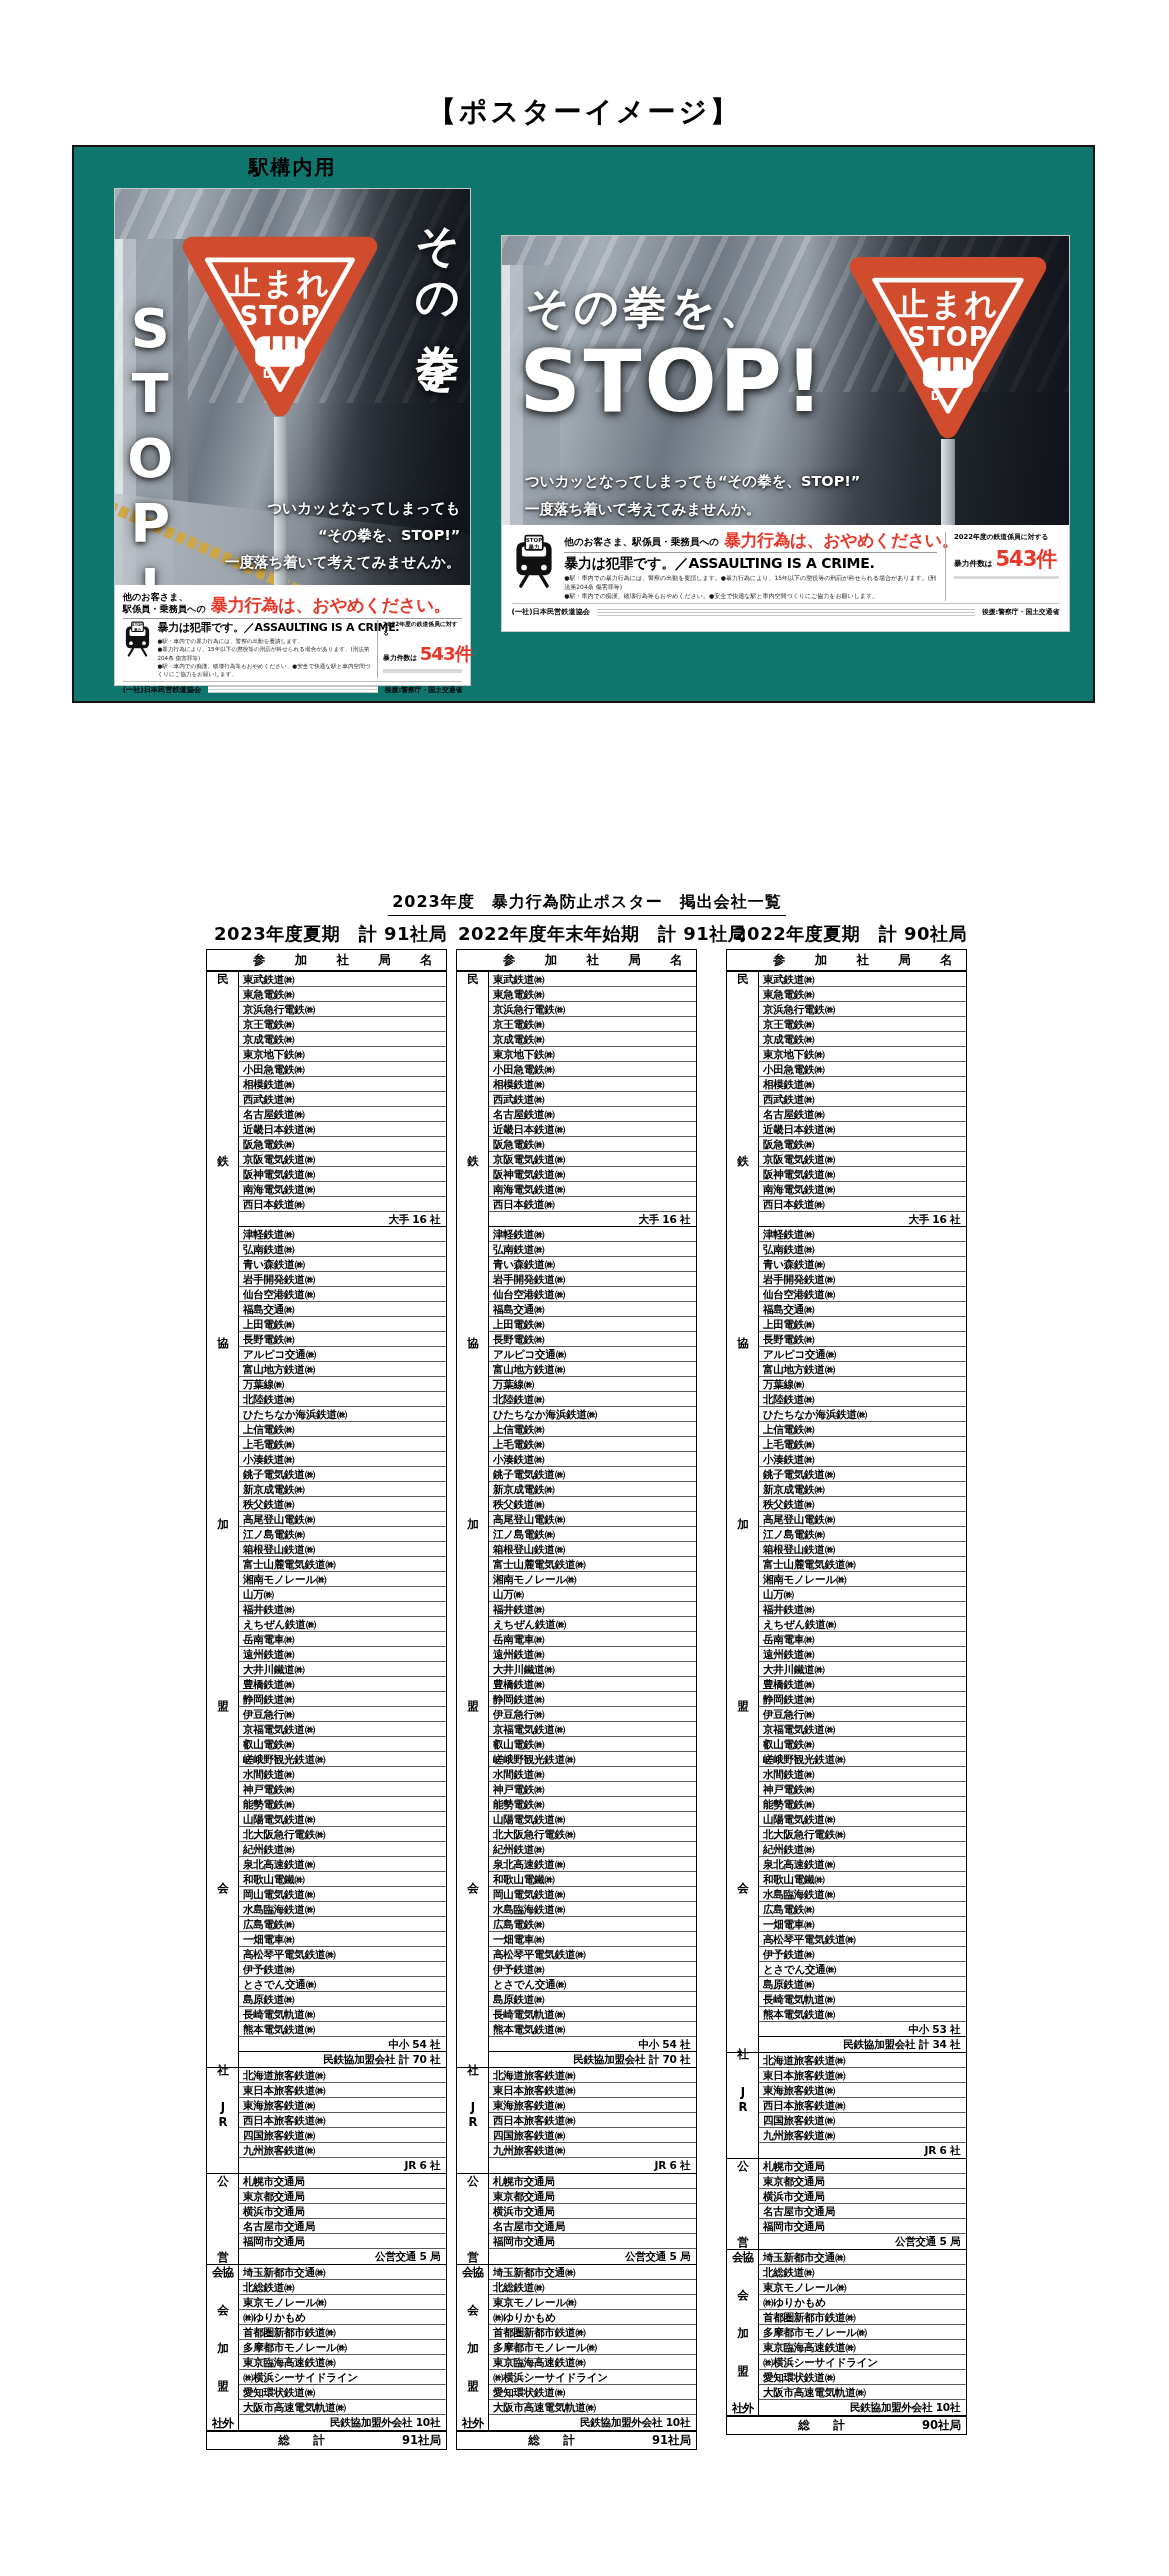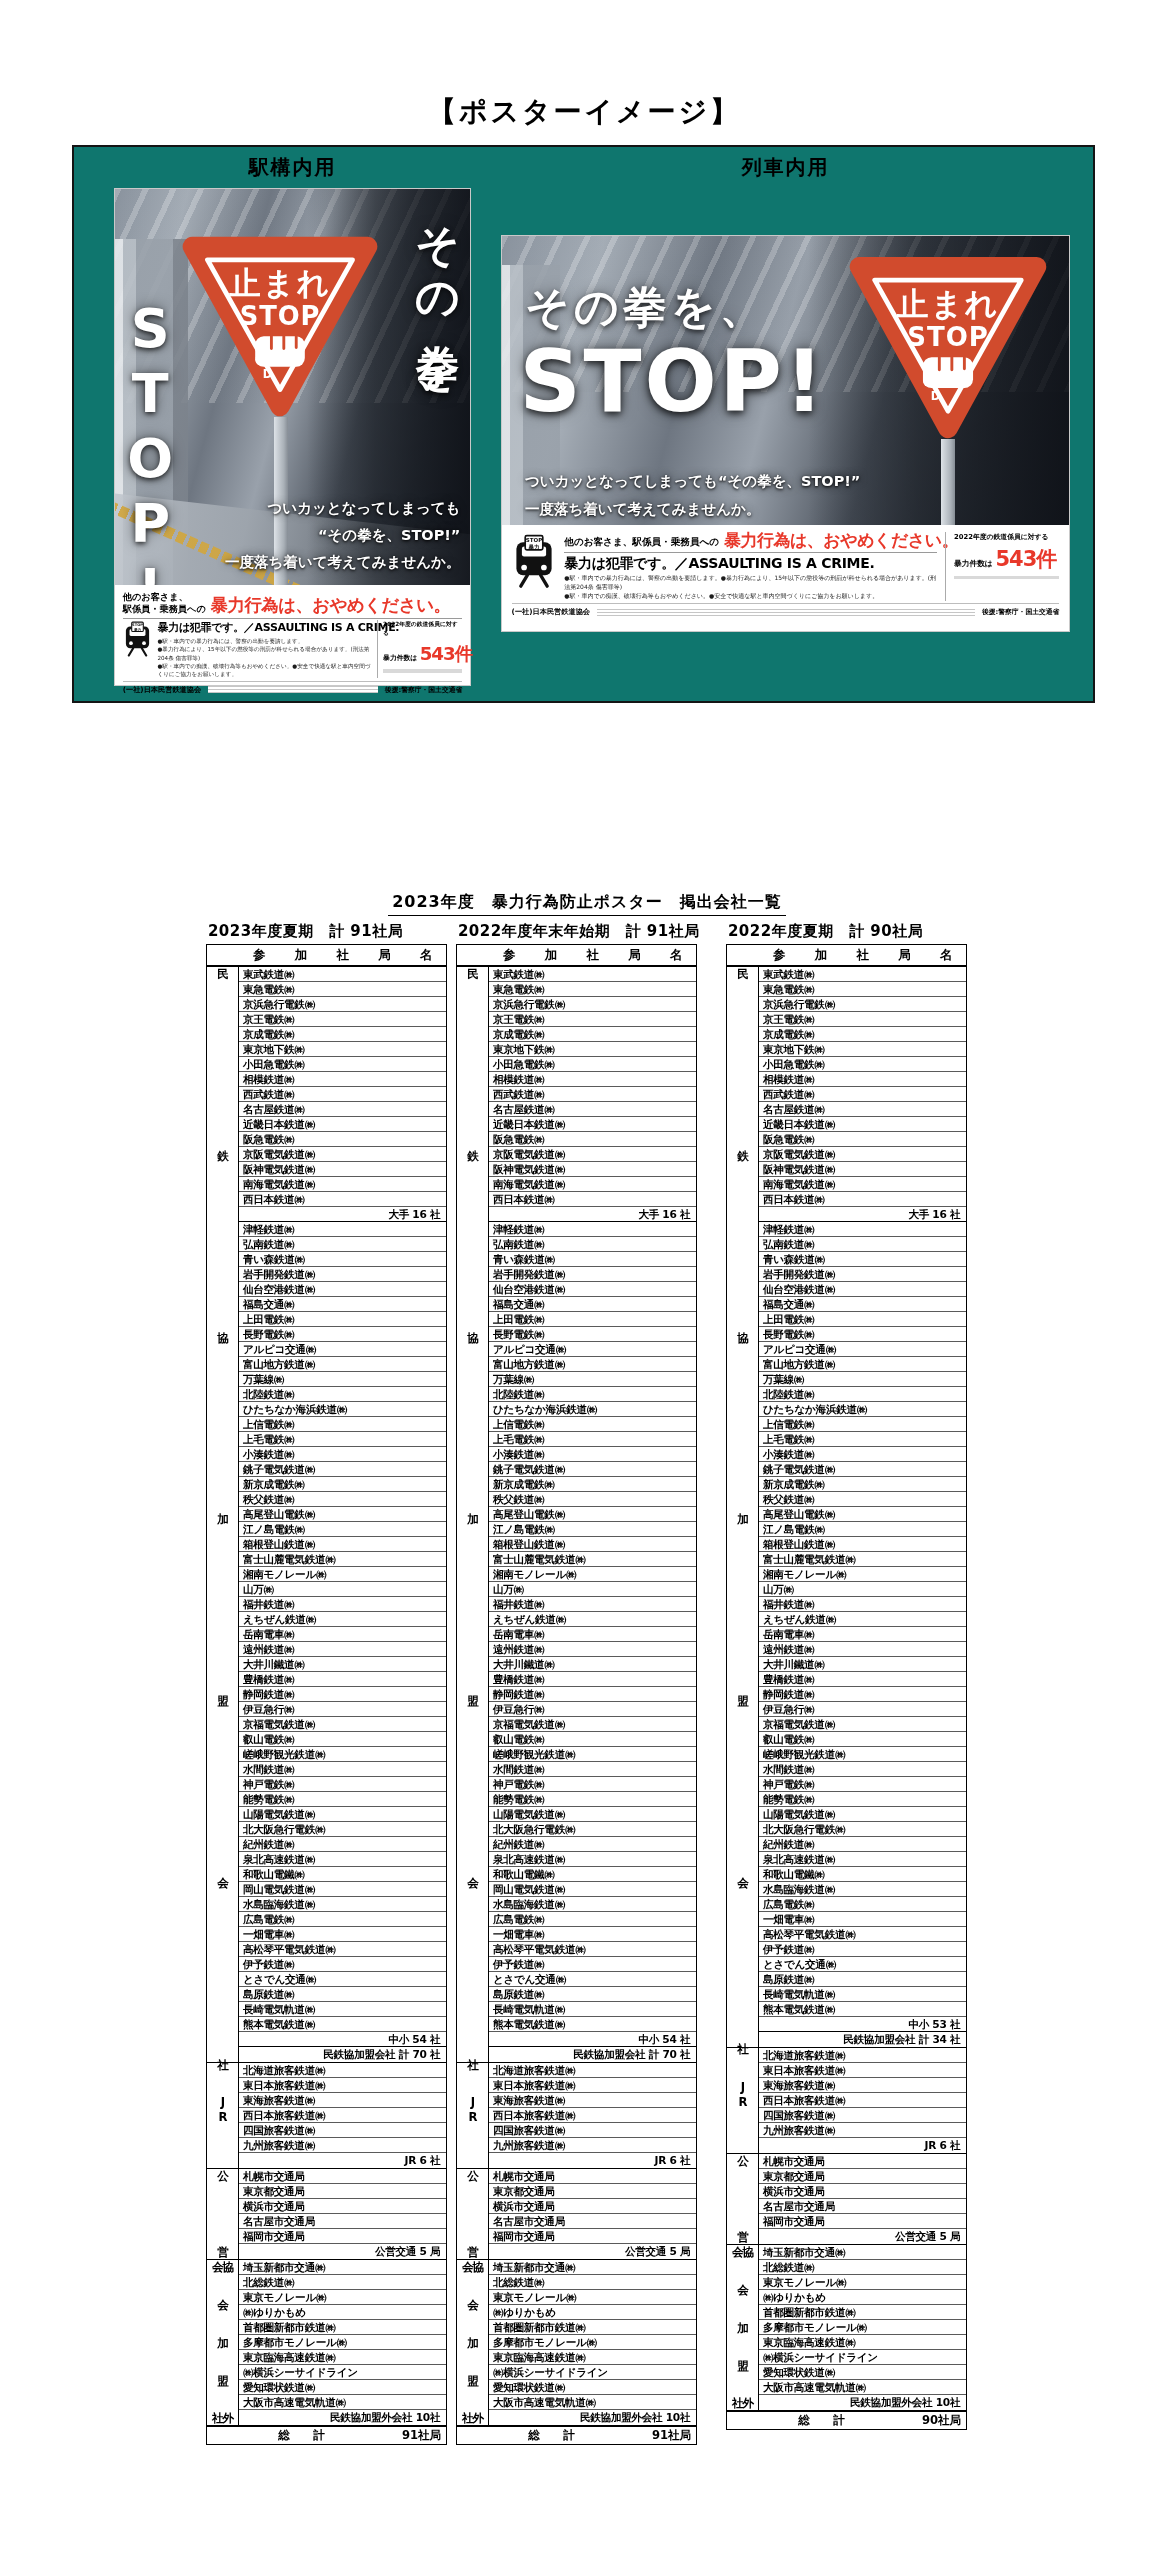--- a/index.html
+++ b/index.html
@@ -87,21 +87,21 @@
   .tiny-bar{flex:1;margin:0 6.8px;height:6.8px;
     background:repeating-linear-gradient(0deg,#c6c6c6 0 1px,#fff 1px 2.9px);}
   .support{font-size:6.8px;font-weight:800;white-space:nowrap;}
   .train-ico{flex:0 0 auto;}
   
   .list-title{position:absolute;top:892px;left:206px;width:762px;text-align:center;}
   .list-title span{display:inline-block;font-size:16px;font-weight:800;letter-spacing:1px;
     border-bottom:1.9px solid #000;padding:0 3.9px 1.9px;}
   .tbl-wrap{position:absolute;top:922px;width:241px;}
   .t0{left:206px;} .t1{left:456px;} .t2{left:726px;}
-  .t-caption{font-size:15px;font-weight:800;letter-spacing:0.5px;margin:0 0 2.9px 1.9px;white-space:nowrap;}
+  .t-caption{font-size:18px;font-weight:800;letter-spacing:0.5px;margin:0 0 2.9px 1.9px;white-space:nowrap;text-align:right;}
   .t-box{border:1.9px solid #000;background:#fff;}
   .t-head{display:flex;justify-content:space-between;padding:0 13.5px 0 46px;height:20px;line-height:20px;
     font-size:12.5px;font-weight:800;border-bottom:1.9px solid #000;}
   .t-sec{display:flex;border-top:1.9px solid #000;}
   .t-sec:first-of-type{border-top:none;}
   .t-cat{width:32px;position:relative;border-right:1.9px solid #000;box-sizing:border-box;flex:0 0 32px;}
   .cat-label{position:absolute;left:0;width:100%;text-align:center;font-size:11.6px;font-weight:800;
     height:15px;line-height:15px;letter-spacing:-1px;white-space:nowrap;}
   .t-rows{flex:1;min-width:0;}
   .t-row{height:15px;line-height:14.7px;font-size:10.6px;font-weight:700;padding:0 2.9px 0 3.9px;
@@ -115,21 +115,20 @@
 </style>
 </head>
 <body>
 
 <div class="page">
 
   <div class="page-title">【ポスターイメージ】</div>
 
   <div class="poster-box">
     <div class="poster-label station">駅構内用</div>
-    <div class="poster-label train">列車内用</div>
 
     <div class="poster poster-station">
       <div class="photo photo-s">
         <div class="ov ov-beams"></div>
         <div class="ov ov-train"></div>
         <div class="ov ov-floor"></div>
         <div class="ov ov-tactile"></div>
         <div class="ov ov-dark"></div>
         <div class="pole pole-s"></div>
         <svg class="sign sign-s" viewBox="0 0 220 200">

